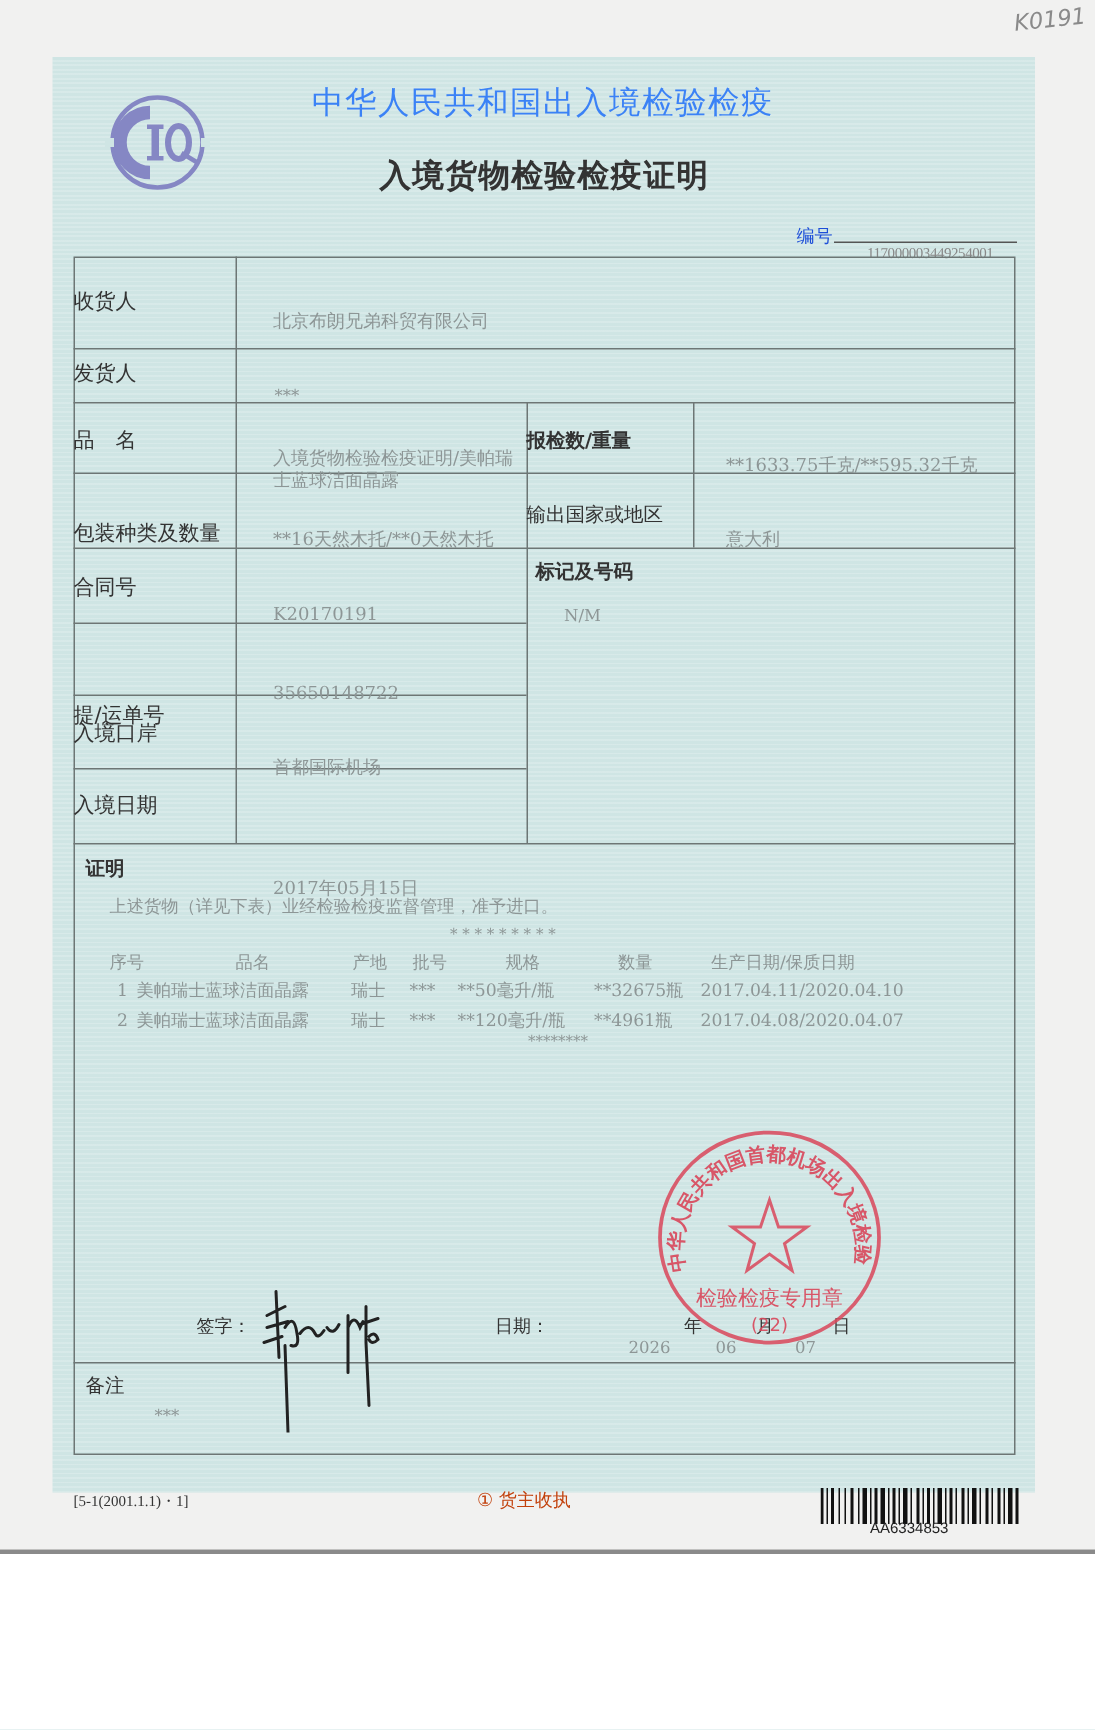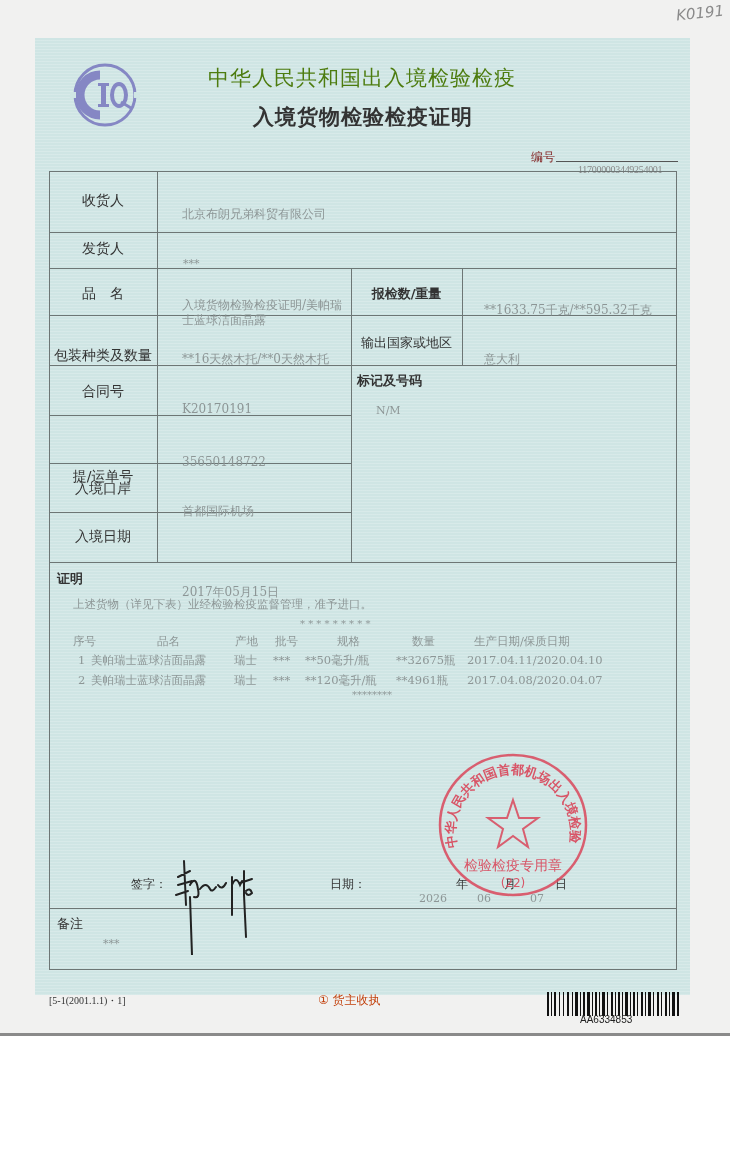--- a/index.html
+++ b/index.html
@@ -23,47 +23,47 @@
   }
   .handwritten-ref {
     position:absolute; left:676px; top:4px; font-size:15px; color:#8a8a8a;
     font-style:italic; transform:rotate(-6deg);
     font-family:"DejaVu Sans", sans-serif;
   }
   .logo {
     position:absolute; left:67px; top:62px; width:76px; height:66px;
   }
   .title1 {
-    position:absolute; left:208px; top:64px; font-size:21px; color:#4d7c0f;
+    position:absolute; left:208px; top:54px; font-size:21px; color:#3b82f6;
     font-family:"DejaVu Sans", sans-serif; letter-spacing:1px;
   }
   .title2 {
     position:absolute; left:253px; top:103px; font-size:21px; color:#333; font-weight:bold;
     font-family:"DejaVu Sans", sans-serif; letter-spacing:1px;
   }
   .cert-no-label {
-    position:absolute; left:531px; top:149px; font-size:12px; color:#7f1d1d;
+    position:absolute; left:531px; top:149px; font-size:12px; color:#1d4ed8;
   }
   .cert-no-line {
     position:absolute; left:556px; top:161px; width:122px; height:1px; background:#555;
   }
   .cert-no-value {
     position:absolute; left:578px; top:164px; font-size:10px; color:#888;
     font-family:"Liberation Serif", serif; letter-spacing:-0.3px;
   }
 
   .table-outer {
     position:absolute; left:49px; top:171px; width:628px; height:799px;
     border:1px solid #6d7675; box-sizing:border-box;
   }
   .hline { position:absolute; height:1px; background:#6d7675; }
   .vline { position:absolute; width:1px; background:#6d7675; }
 
   .label {
-    position:absolute; font-size:14px; color:#333; text-align:center;
+    position:absolute; font-size:14px; color:#333; text-align:left;
     font-family:"DejaVu Sans", sans-serif;
   }
   .label-bold { font-weight:bold; }
   .value {
     position:absolute; font-size:12px; color:#8d9696;
     font-family:"DejaVu Serif", serif; white-space:nowrap;
   }
   .value-small { font-size:11px; }
 
   .section-label {

